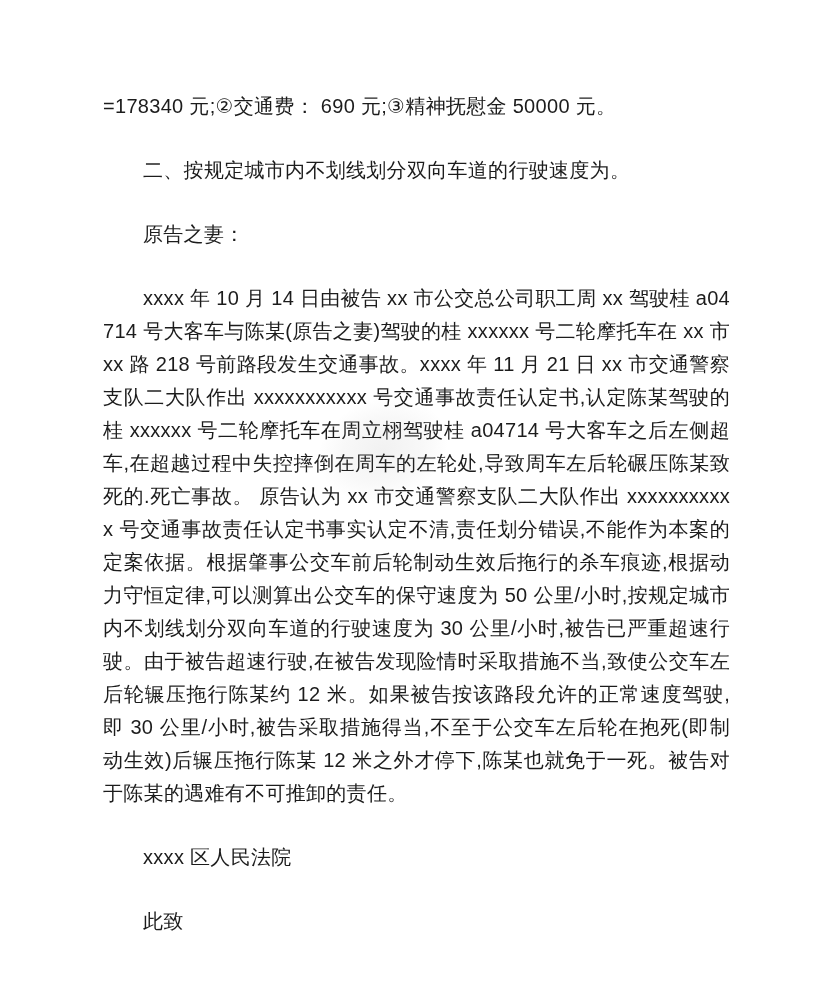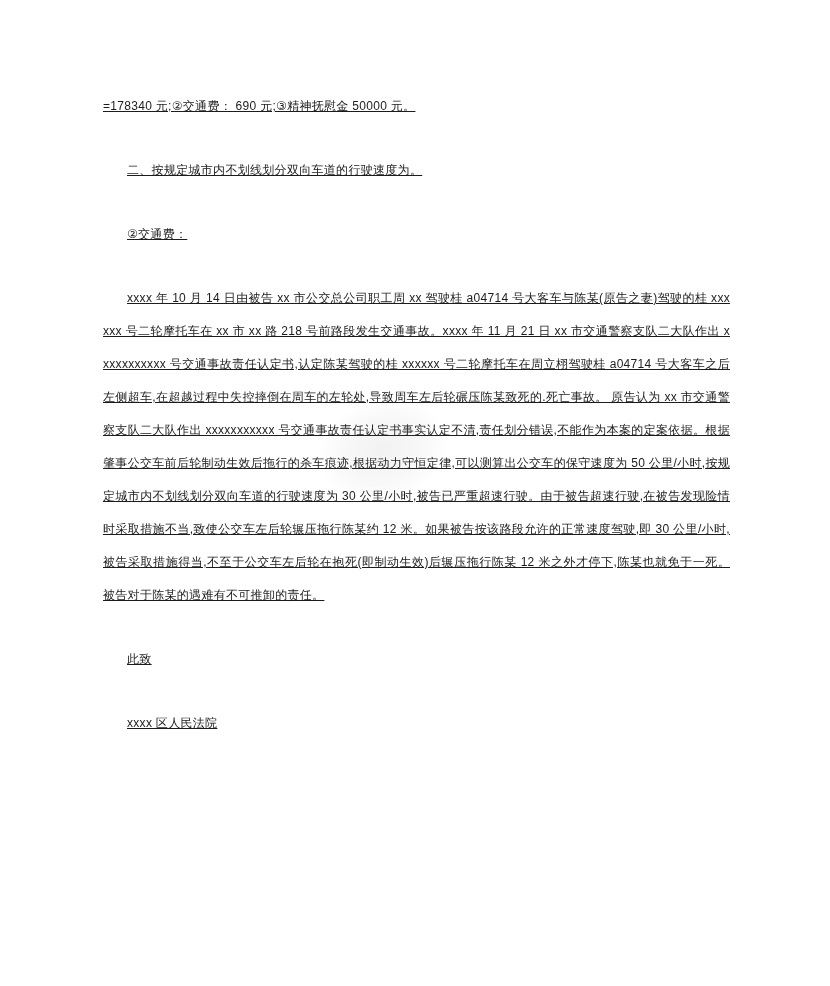--- a/index.html
+++ b/index.html
@@ -12,24 +12,23 @@
     width: 830px;
     height: 986px;
     background: #ffffff;
     box-sizing: border-box;
     padding: 90px 100px 60px 103px;
     overflow: hidden;
     font-family: "Liberation Sans", "DejaVu Sans", sans-serif;
     color: #1c1c1c;
   }
   .doc-body {
-    font-size: 12px;
+    font-size: 20px;
     line-height: 33px;
     letter-spacing: 0.3px;
-    text-decoration: underline;
   }
   .para {
     margin: 0 0 31px 0;
     text-align: justify;
     text-justify: inter-ideograph;
     word-break: break-all;
   }
   .para.indent {
     text-indent: 2em;
   }
@@ -49,18 +48,18 @@
   }
 </style>
 </head>
 <body>
 
 <div class="page">
   <div class="watermark"></div>
   <div class="doc-body">
     <p class="para">=178340 元;②交通费： 690 元;③精神抚慰金 50000 元。</p>
     <p class="para indent">二、按规定城市内不划线划分双向车道的行驶速度为。</p>
-    <p class="para indent">②交通费：</p>
+    <p class="para indent">原告之妻：</p>
     <p class="para indent">xxxx 年 10 月 14 日由被告 xx 市公交总公司职工周 xx 驾驶桂 a04714 号大客车与陈某(原告之妻)驾驶的桂 xxxxxx 号二轮摩托车在 xx 市 xx 路 218 号前路段发生交通事故。xxxx 年 11 月 21 日 xx 市交通警察支队二大队作出 xxxxxxxxxxx 号交通事故责任认定书,认定陈某驾驶的桂 xxxxxx 号二轮摩托车在周立栩驾驶桂 a04714 号大客车之后左侧超车,在超越过程中失控摔倒在周车的左轮处,导致周车左后轮碾压陈某致死的.死亡事故。 原告认为 xx 市交通警察支队二大队作出 xxxxxxxxxxx 号交通事故责任认定书事实认定不清,责任划分错误,不能作为本案的定案依据。根据肇事公交车前后轮制动生效后拖行的杀车痕迹,根据动力守恒定律,可以测算出公交车的保守速度为 50 公里/小时,按规定城市内不划线划分双向车道的行驶速度为 30 公里/小时,被告已严重超速行驶。由于被告超速行驶,在被告发现险情时采取措施不当,致使公交车左后轮辗压拖行陈某约 12 米。如果被告按该路段允许的正常速度驾驶,即 30 公里/小时,被告采取措施得当,不至于公交车左后轮在抱死(即制动生效)后辗压拖行陈某 12 米之外才停下,陈某也就免于一死。被告对于陈某的遇难有不可推卸的责任。</p>
+    <p class="para indent">xxxx 区人民法院</p>
     <p class="para indent">此致</p>
-    <p class="para indent">xxxx 区人民法院</p>
   </div>
 </div>
 
 </body></html>

